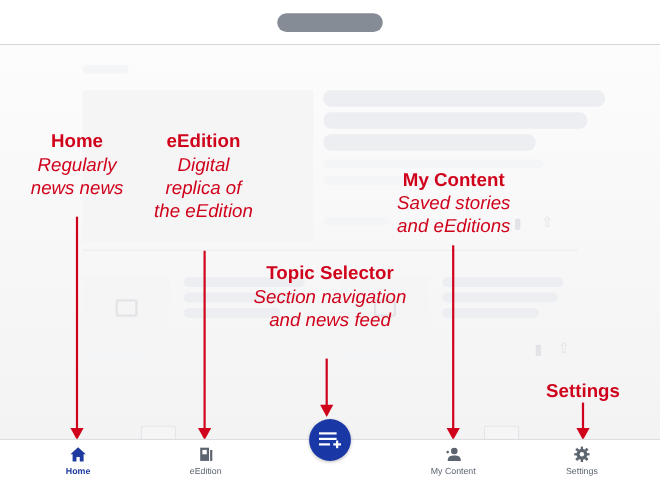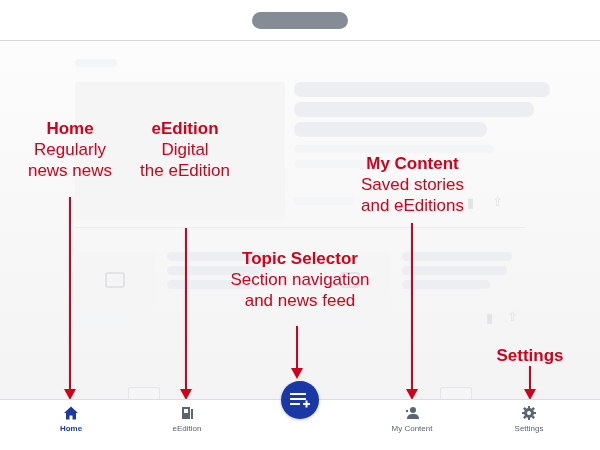--- a/index.html
+++ b/index.html
@@ -15,21 +15,21 @@
   .sk { position: absolute; background: #eceef1; border-radius: 7px; }
   .sk-faint { background: #f4f5f7; }
   .img-box { position: absolute; background: #f5f5f6; border-radius: 2px; }
   .img-icon { position: absolute; width: 20px; height: 16px; border: 2px solid #e2e3e6; border-radius: 3px; }
   .divider { position: absolute; height: 1px; background: #ebecee; }
   .ghost-icon { position: absolute; color: #e2e3e6; font-size: 13px; line-height: 1; }
 
   
   .ann { position: absolute; color: #d0021b; text-align: center; font-size: 17px; line-height: 21px; white-space: nowrap; }
   .ann .t { font-weight: bold; display: block; }
-  .ann .d { display: block; }
+  .ann .d { display: block; font-style: italic; }
   .arrow-line { position: absolute; width: 2px; background: #d0021b; }
   .arrow-head { position: absolute; width: 0; height: 0; border-left: 6px solid transparent; border-right: 6px solid transparent; border-top: 11px solid #d0021b; }
 
   
   .bottomnav { position: absolute; left: 0; top: 399px; width: 600px; height: 51px; background: #fff; border-top: 1px solid #dcdde0; }
   .nav-item { position: absolute; top: 5px; width: 80px; text-align: center; cursor: pointer; }
   .nav-icon { display: block; margin: 0 auto; width: 16px; height: 16px; }
   .nav-label { display: block; font-size: 8px; margin-top: 3px; color: #5c6470; }
   .nav-item.active .nav-label { color: #1e3a9e; font-weight: bold; }
 
@@ -82,26 +82,27 @@
   <span class="t">Home</span>
   <span class="d">Regularly</span>
   <span class="d">news news</span>
 </div>
 <div class="arrow-line" style="left:69px;top:197px;height:194px;"></div>
 <div class="arrow-head" style="left:64px;top:389px;"></div>
 
 <div class="ann" style="left:130px;top:118px;width:110px;">
   <span class="t">eEdition</span>
   <span class="d">Digital</span>
+  <span class="d">replica of</span>
   <span class="d">the eEdition</span>
 </div>
 <div class="arrow-line" style="left:185px;top:228px;height:163px;"></div>
 <div class="arrow-head" style="left:180px;top:389px;"></div>
 
-<div class="ann" style="left:220px;top:238px;width:160px;margin-top:10px;">
+<div class="ann" style="left:220px;top:238px;width:160px;">
   <span class="t">Topic Selector</span>
   <span class="d">Section navigation</span>
   <span class="d">and news feed</span>
 </div>
 <div class="arrow-line" style="left:296px;top:326px;height:45px;"></div>
 <div class="arrow-head" style="left:291px;top:368px;"></div>
 
 <div class="ann" style="left:350px;top:153px;width:125px;">
   <span class="t">My Content</span>
   <span class="d">Saved stories</span>

